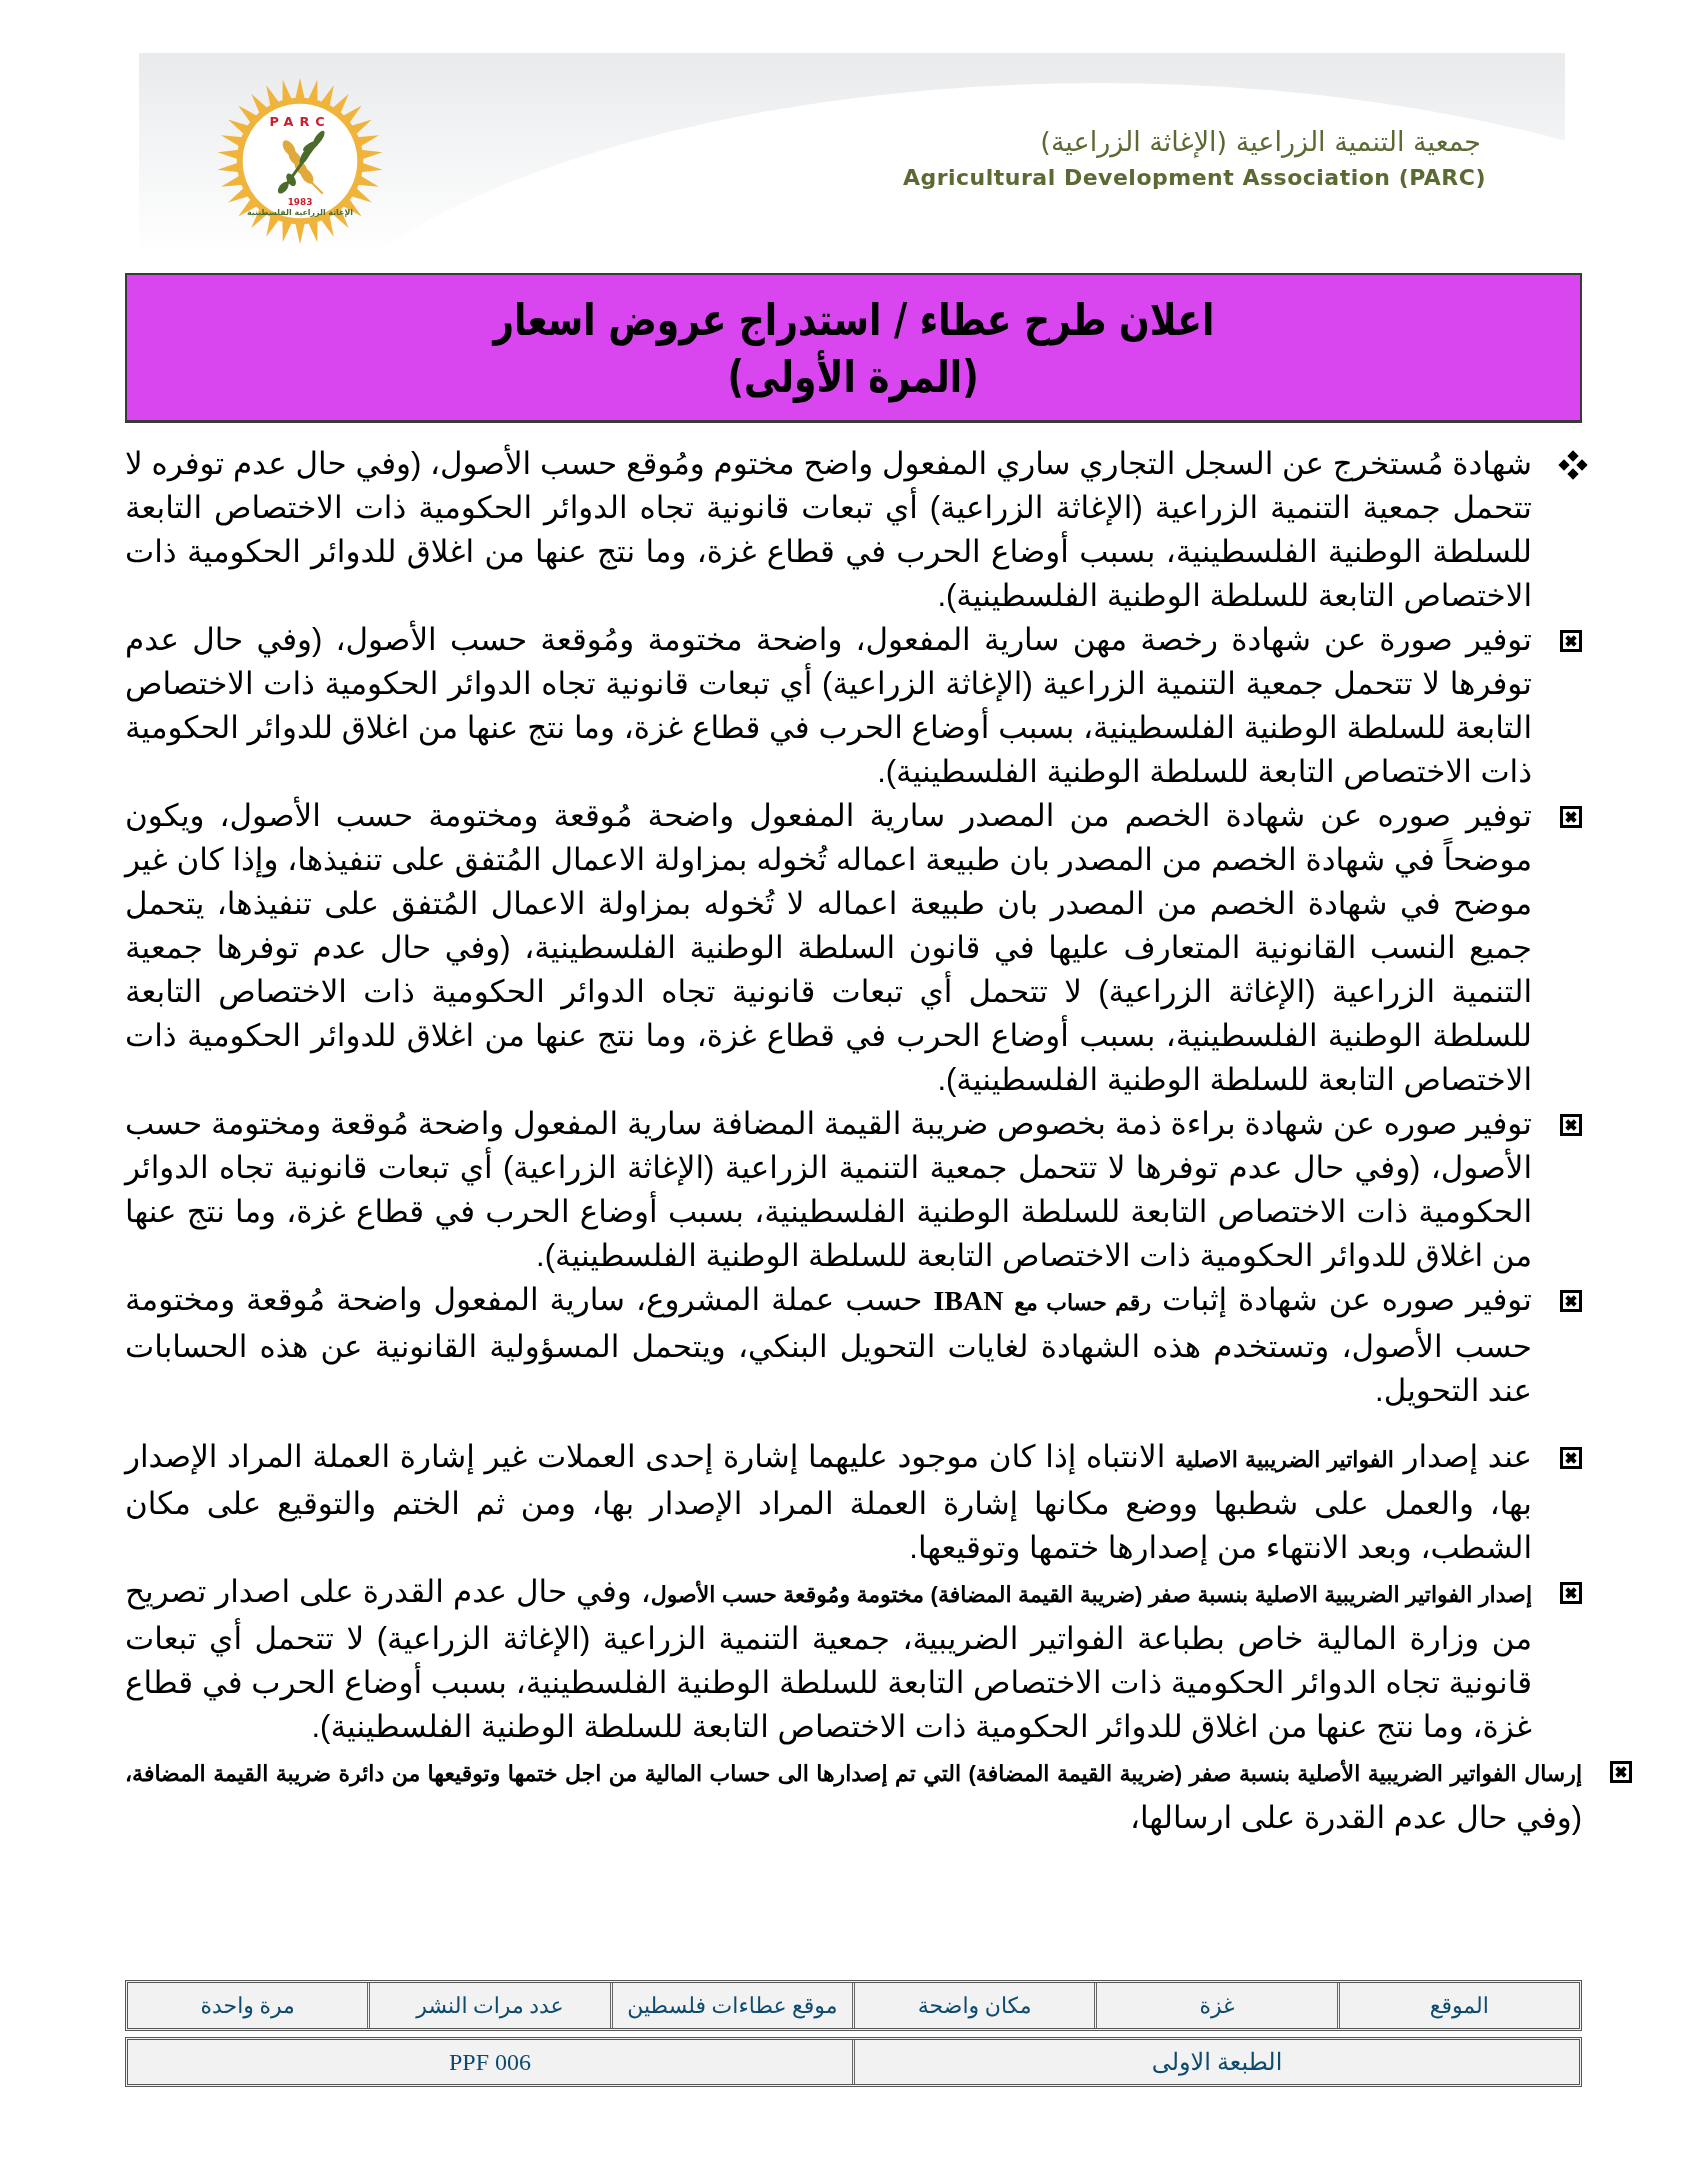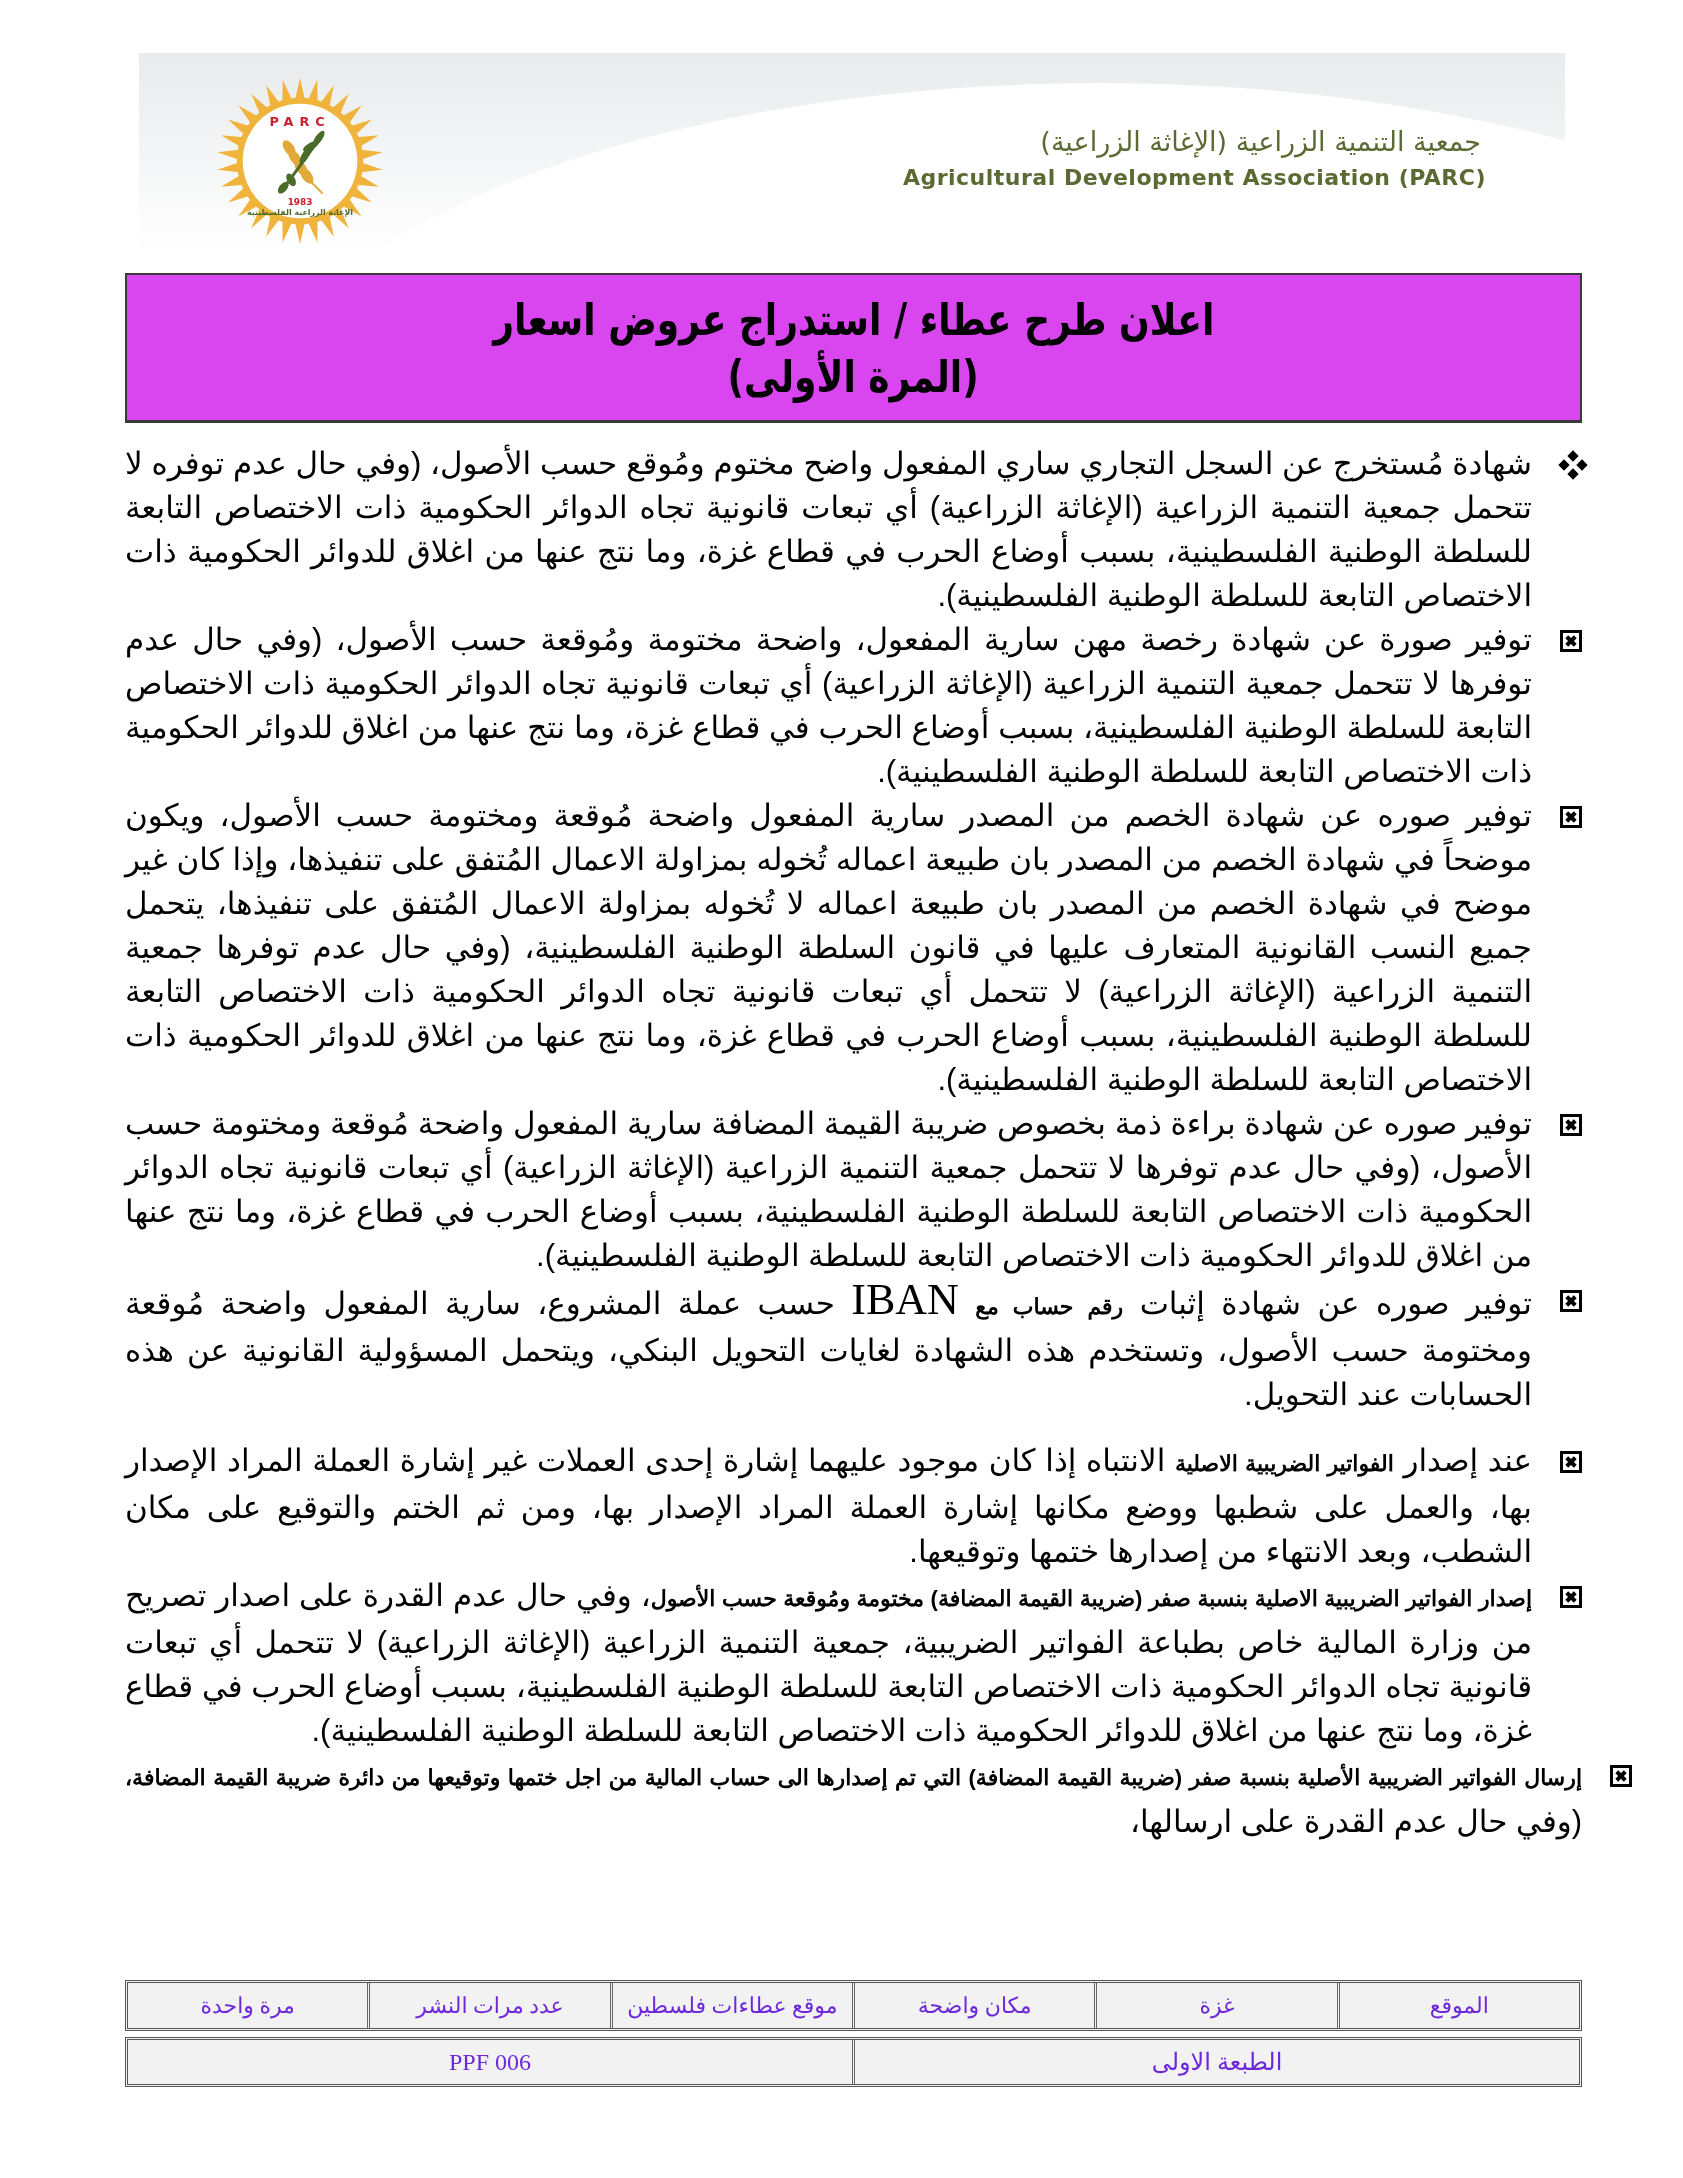--- a/index.html
+++ b/index.html
@@ -66,31 +66,31 @@
   .bullet-diamonds { width: 26px; height: 26px; position: relative; }
   .bullet-diamonds span {
     position: absolute; width: 8px; height: 8px; background: #000; transform: rotate(45deg);
   }
   .item .text {
     margin-right: 50px; font-size: 31px; line-height: 44px; text-align: justify;
     text-align-last: right;
     font-family: "Liberation Sans", sans-serif;
   }
   .b { font-weight: bold; }
-  .iban { font-family: "Liberation Serif", serif; font-weight: normal; font-size: 44px; }
+  .iban { font-family: "Liberation Serif", serif; font-weight: bold; font-size: 28px; }
   .big { font-size: 22px; font-weight: bold; }
 
   
   .footer-table {
     position: absolute; left: 125px; width: 1457px; display: flex; direction: rtl;
     border: 3px double #555; background: #f2f2f2;
   }
   .footer-table .cell {
     flex: 1; display: flex; align-items: center; justify-content: center;
-    font-family: "Liberation Serif", serif; font-size: 22px; color: #6d28d9;
+    font-family: "Liberation Serif", serif; font-size: 22px; color: #0c4a6e;
     border-left: 3px double #666;
   }
   .footer-table .cell:last-child { border-left: none; }
   .ft1 { top: 1980px; height: 51px; }
   .ft2 { top: 2037px; height: 50px; }
   .ft2 .cell { font-size: 24px; }
   .ft2 .cell.left { justify-content: flex-start; direction: ltr; padding-left: 14px; }
 </style>
 </head>
 <body>

